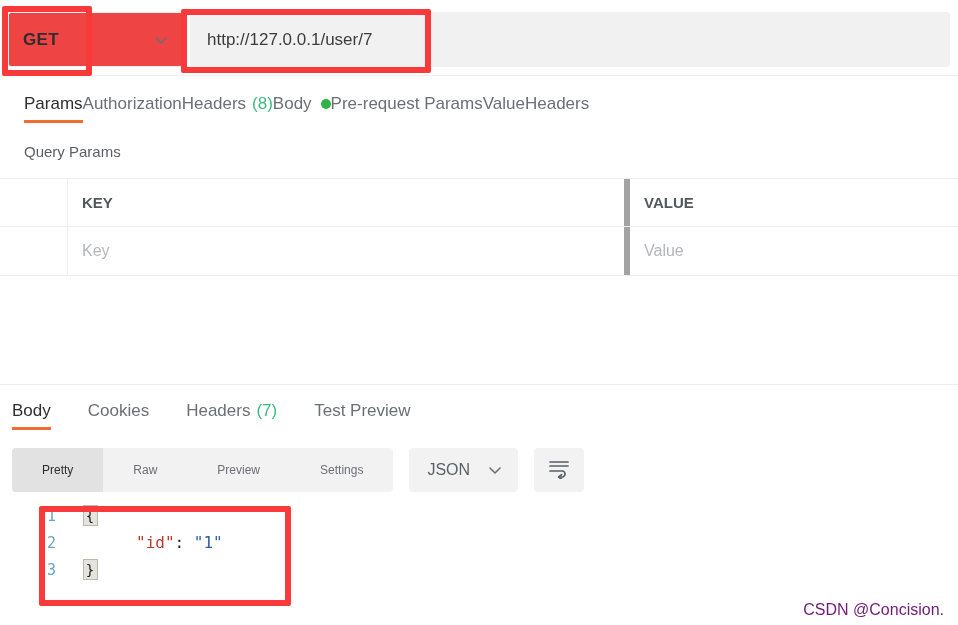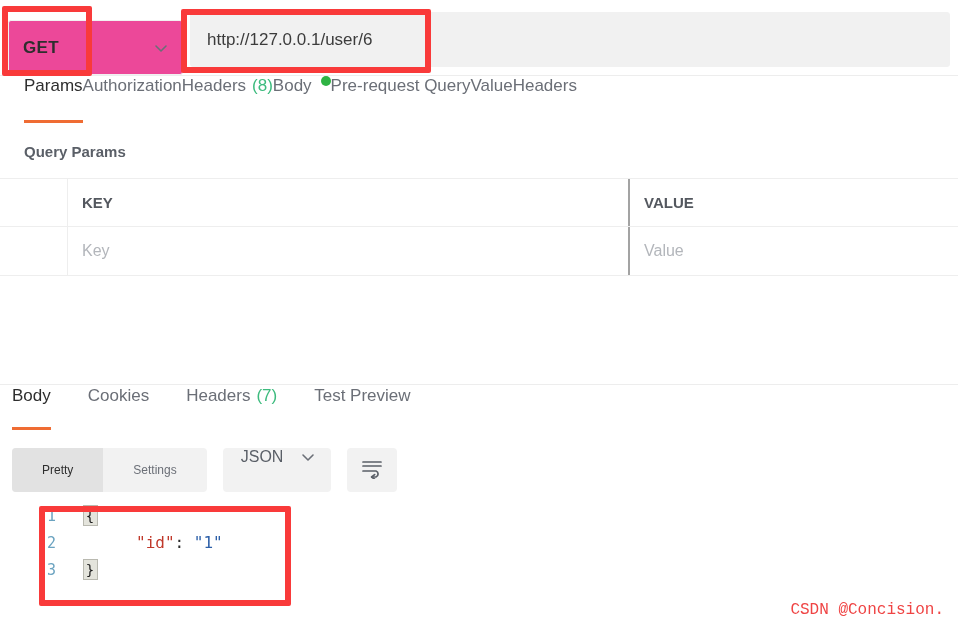--- a/index.html
+++ b/index.html
@@ -19,23 +19,23 @@
   
   .urlbar {
     position: absolute;
     left: 0; top: 0;
     width: 958px; height: 76px;
     background: #ffffff;
     border-bottom: 1px solid #ededed;
   }
   .method-select {
     position: absolute;
-    left: 8px; top: 20px;
+    left: 8px; top: 12px;
     width: 175px; height: 55px;
-    background: #ec4899;
+    background: #ef4444;
     border: 1px solid #f1f1f1;
     border-radius: 3px;
     display: flex;
     align-items: center;
     padding: 0 14px;
   }
   .method-label {
     font-size: 17px;
     font-weight: bold;
     color: #2e2e2e;
@@ -69,20 +69,21 @@
     left: 0; top: 76px;
     width: 958px; height: 58px;
     display: flex;
     align-items: flex-start;
     padding-left: 24px;
   }
   .tab {
     position: relative;
     height: 56px;
     display: flex;
+    align-items: center;
     font-size: 17px;
     color: #6b6f77;
     white-space: nowrap;
     padding: 0 0 0 0;
   }
   .tab + .tab { }
   .tab.active { color: #2e2e2e; }
   .tab.active::after {
     content: "";
     position: absolute;
@@ -98,21 +99,21 @@
     border-radius: 50%;
     background: #2fb344;
     margin-left: 9px;
   }
 
   
   .query-params-title {
     position: absolute;
     left: 24px; top: 143px;
     font-size: 15px;
-    font-weight: bold;
+    font-weight: normal;
     color: #5a5f67;
   }
   .params-table {
     position: absolute;
     left: 0; top: 178px;
     width: 958px;
   }
   .ptr {
     display: flex;
     height: 49px;
@@ -122,21 +123,21 @@
   .ptr.header-row { border-bottom: 1px solid #eeeeee; }
   .ptr.body-row { border-top: none; }
   .pcell {
     display: flex;
     align-items: center;
     height: 100%;
     padding-left: 14px;
     font-size: 16px;
   }
   .pcell.check { width: 68px; border-right: 1px solid #eeeeee; padding-left: 0; }
-  .pcell.key   { width: 562px; border-right: 2px solid #a3a3a3; }
+  .pcell.key   { width: 562px; border-right: 6px solid #a3a3a3; }
   .pcell.val   { width: 328px; }
   .ptr.header-row .pcell { font-size: 15px; font-weight: bold; color: #54585f; }
   .ptr.body-row .pcell { color: #b3b6bb; }
 
   
   .resp-divider {
     position: absolute;
     left: 0; top: 384px;
     width: 958px; height: 1px;
     background: #ededed;
@@ -178,21 +179,21 @@
     font-size: 12px;
     color: #6b6f77;
     white-space: nowrap;
   }
   .seg.active {
     background: #e2e2e2;
     color: #2e2e2e;
   }
   .fmt-select {
     display: flex;
-    align-items: flex-start;
+    align-items: center;
     height: 44px;
     margin-left: 16px;
     padding: 0 14px 0 18px;
     background: #f2f2f2;
     border-radius: 4px;
     font-size: 16px;
     color: #5a5f67;
   }
   .fmt-select .chev { margin-left: 16px; line-height: 0; }
   .wrap-btn {
@@ -261,58 +262,57 @@
   }
   #annot-method { left: 2px;  top: 6px;   width: 90px;  height: 70px; }
   #annot-url    { left: 181px; top: 9px;  width: 250px; height: 64px; }
   #annot-json   { left: 39px; top: 506px; width: 252px; height: 100px; }
 
   
   .watermark {
     position: absolute;
     right: 14px; bottom: 6px;
     font-size: 16px;
-    color: #ef4444;
-    font-family: Liberation Mono, monospace;
+    color: #701a75;
   }
 </style>
 </head>
 <body>
 
 <div class="app">
 
   <div class="urlbar">
     <div class="method-select">
       <span class="method-label">GET</span>
       <span class="method-chevron">
         <svg width="18" height="18" viewBox="0 0 18 18" aria-hidden="true">
           <path d="M4 7 L9 12 L14 7" fill="none" stroke="#6b6f77" stroke-width="1.6" stroke-linecap="round" stroke-linejoin="round"></path>
         </svg>
       </span>
     </div>
-    <div class="url-input">http://127.0.0.1/user/6</div>
+    <div class="url-input">http://127.0.0.1/user/7</div>
   </div>
 
   <div class="req-tabs">
     <div class="tab active">
       <span>Params</span>
     </div>
     <div class="tab">
       <span>Authorization</span>
     </div>
     <div class="tab">
       <span>Headers</span>
       <span class="count">(8)</span>
     </div>
     <div class="tab">
       <span>Body</span>
       <span class="dot"></span>
     </div>
     <div class="tab">
-      <span>Pre-request Query</span>
+      <span>Pre-request Params</span>
     </div>
     <div class="tab">
       <span>Value</span>
     </div>
     <div class="tab">
       <span>Headers</span>
     </div>
   </div>
 
   <div class="query-params-title">Query Params</div>
@@ -344,20 +344,22 @@
       <span class="count">(7)</span>
     </div>
     <div class="tab">
       <span>Test Preview</span>
     </div>
   </div>
 
   <div class="resp-toolbar">
     <div class="seg-group">
       <div class="seg active">Pretty</div>
+      <div class="seg">Raw</div>
+      <div class="seg">Preview</div>
       <div class="seg">Settings</div>
     </div>
 
     <div class="fmt-select">
       <span>JSON</span>
       <span class="chev">
         <svg width="18" height="18" viewBox="0 0 18 18" aria-hidden="true">
           <path d="M4 7 L9 12 L14 7" fill="none" stroke="#6b6f77" stroke-width="1.6" stroke-linecap="round" stroke-linejoin="round"></path>
         </svg>
       </span>

